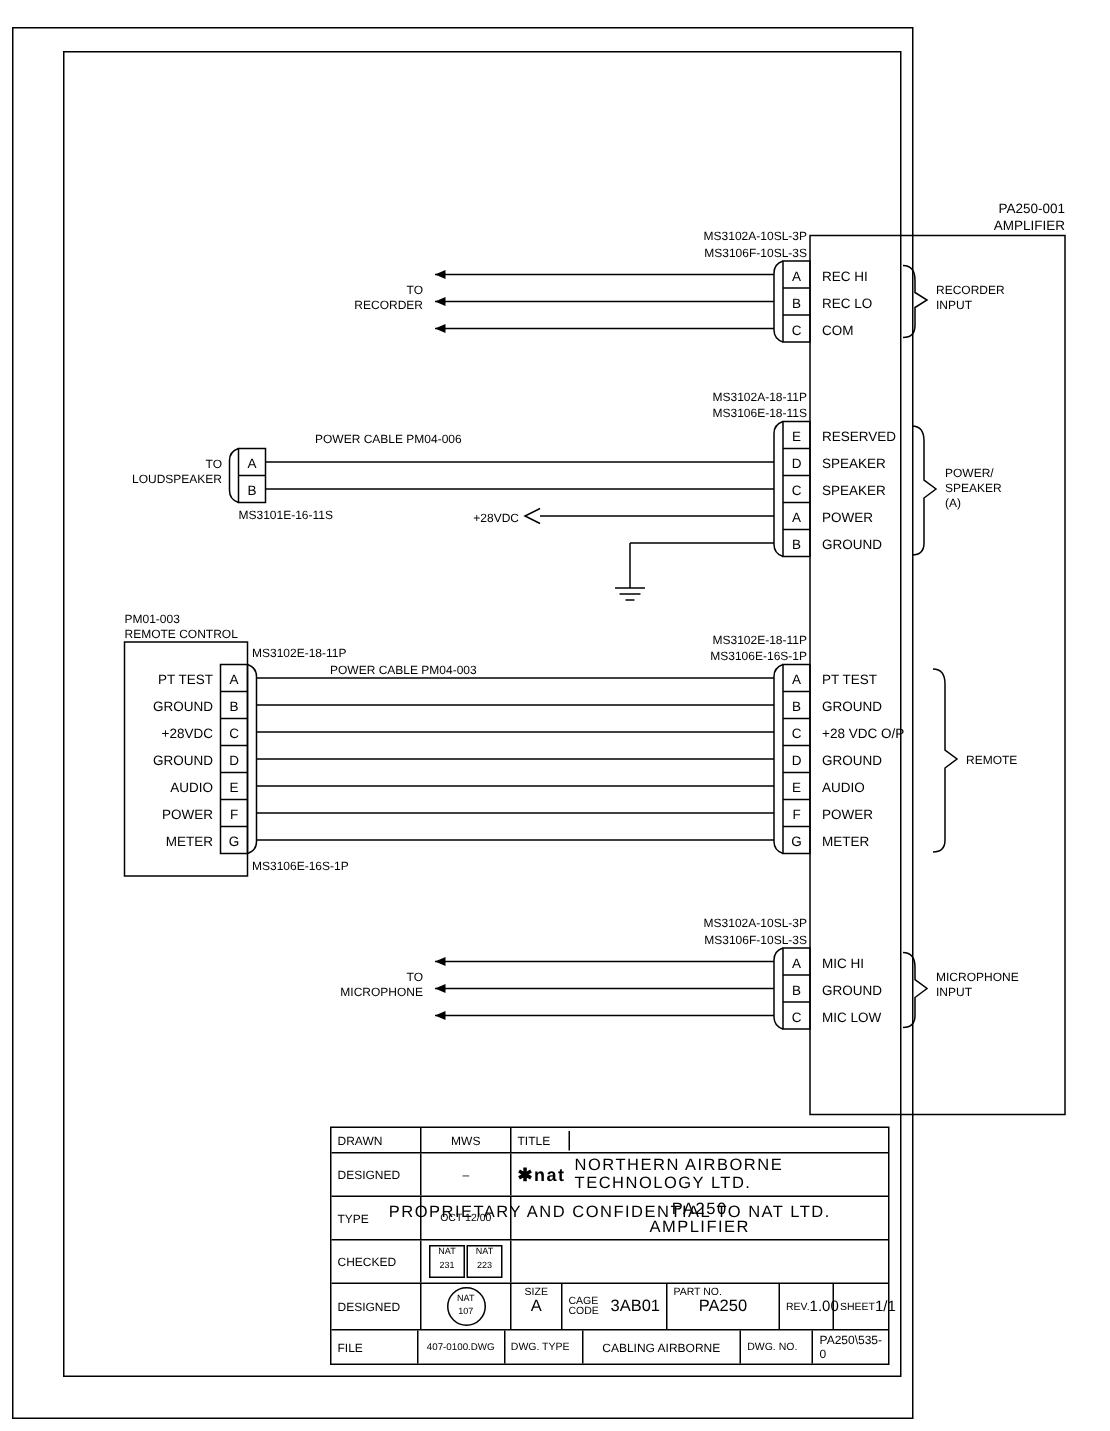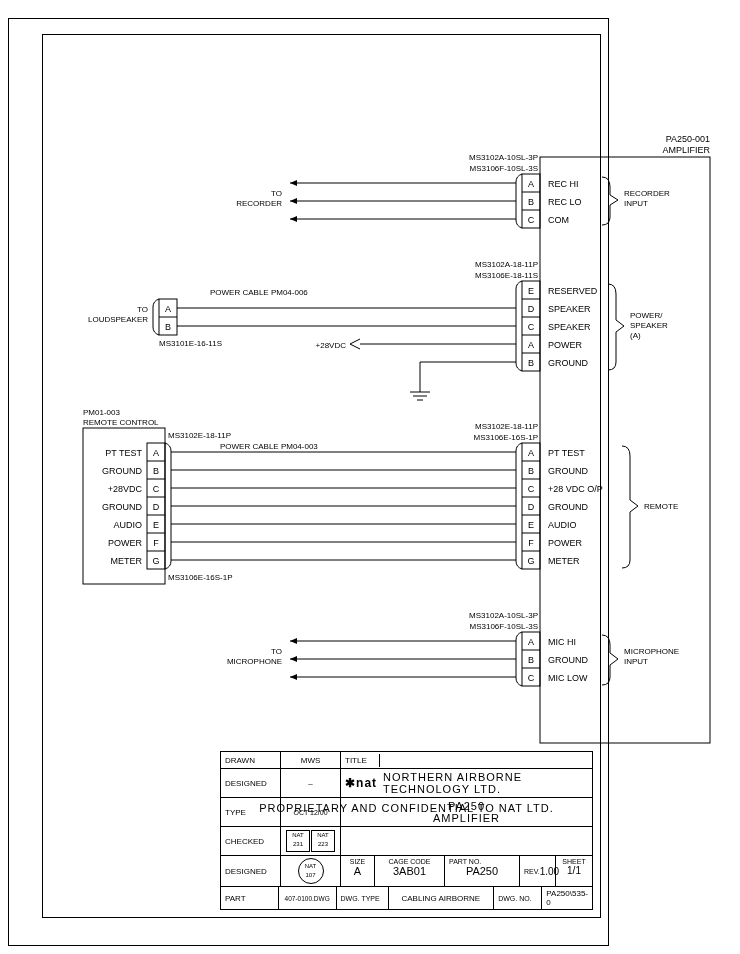--- a/index.html
+++ b/index.html
@@ -246,39 +246,39 @@
   <div class="row" style="height:30px">
     <div class="cell lbl">DESIGNED</div>
     <div class="cell val">
       <div style="border:1.5px solid #000;border-radius:50%;width:24px;height:24px;font-size:6px;display:flex;align-items:center;justify-content:center;text-align:center;line-height:9px;white-space:pre">NAT
 107</div>
     </div>
     <div class="cell" style="width:34px;flex-direction:column;font-size:7px">
       <span>SIZE</span>
           <span style="font-size:11px">A</span>
     </div>
-    <div class="cell" style="width:70px;flex-direction:column;font-size:7px">
+    <div class="cell" style="width:70px;font-size:7px">
       <span>CAGE CODE</span>
           <span style="font-size:11px">3AB01</span>
     </div>
     <div class="cell big" style="flex-direction:column;font-size:7px;align-items:flex-start">
       <span>PART NO.</span>
           <span style="font-size:11px;align-self:center">PA250</span>
     </div>
     <div class="cell" style="width:36px;flex-direction:row;font-size:7px">
       <span>REV.</span>
           <span style="font-size:10px">1.00</span>
     </div>
-    <div class="cell" style="width:36px;flex-direction:column;font-size:7px">
+    <div class="cell" style="width:36px;flex-direction:row;font-size:7px">
       <span>SHEET</span>
           <span style="font-size:10px">1/1</span>
     </div>
   </div>
   <div class="row">
-    <div class="cell lbl">PART</div>
+    <div class="cell lbl">FILE</div>
     <div class="cell val" style="font-size:6.5px">407-0100.DWG</div>
     <div class="cell" style="width:54px;font-size:7px">DWG. TYPE</div>
     <div class="cell" style="width:110px;font-size:8px;justify-content:center">CABLING AIRBORNE</div>
     <div class="cell" style="width:50px;font-size:7px">DWG. NO.</div>
     <div class="cell big" style="font-size:8px;justify-content:center">PA250\535-0</div>
   </div>
 </div>
 
 </div>
 

